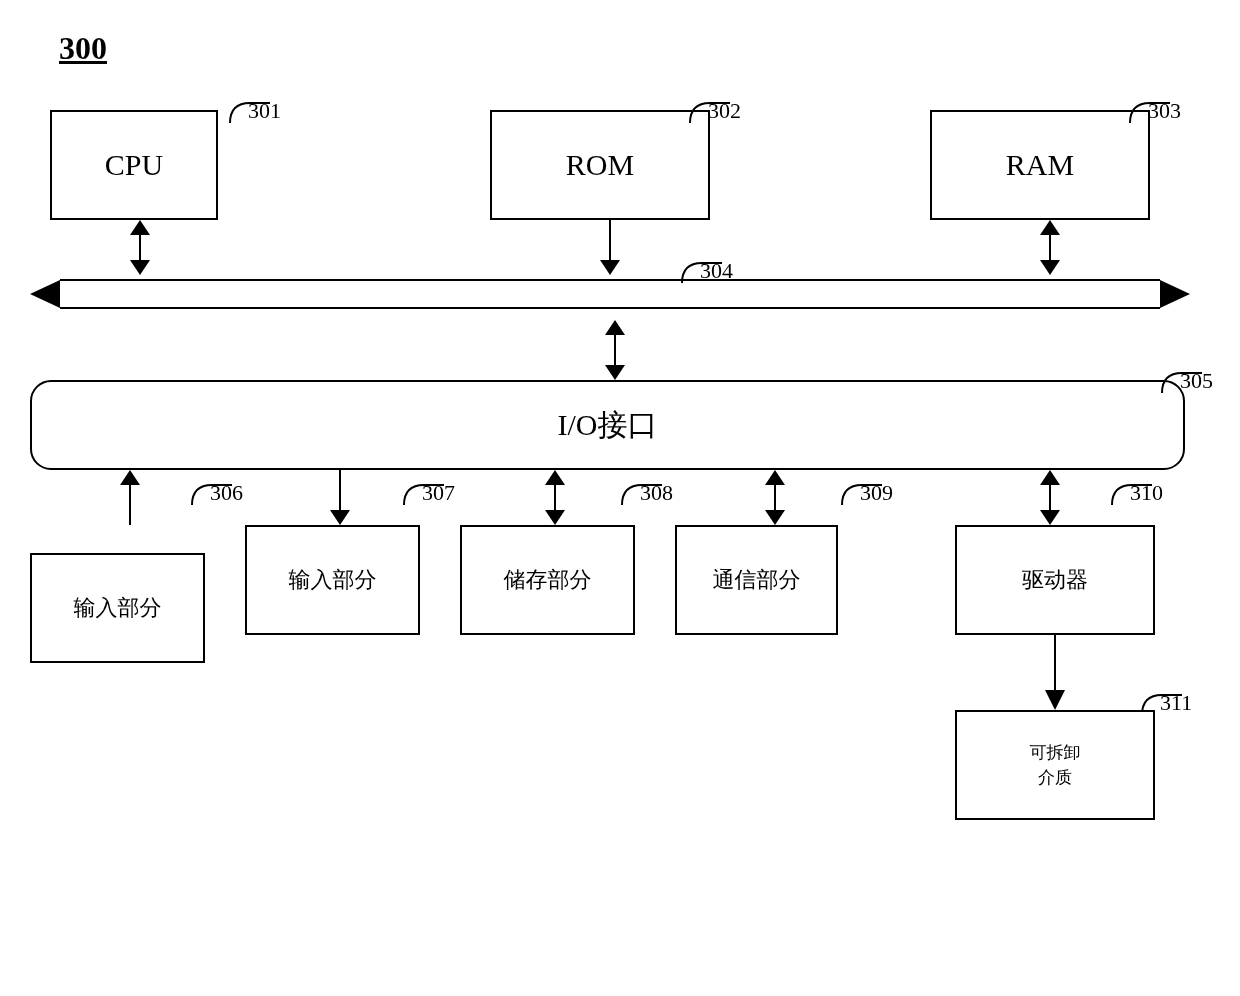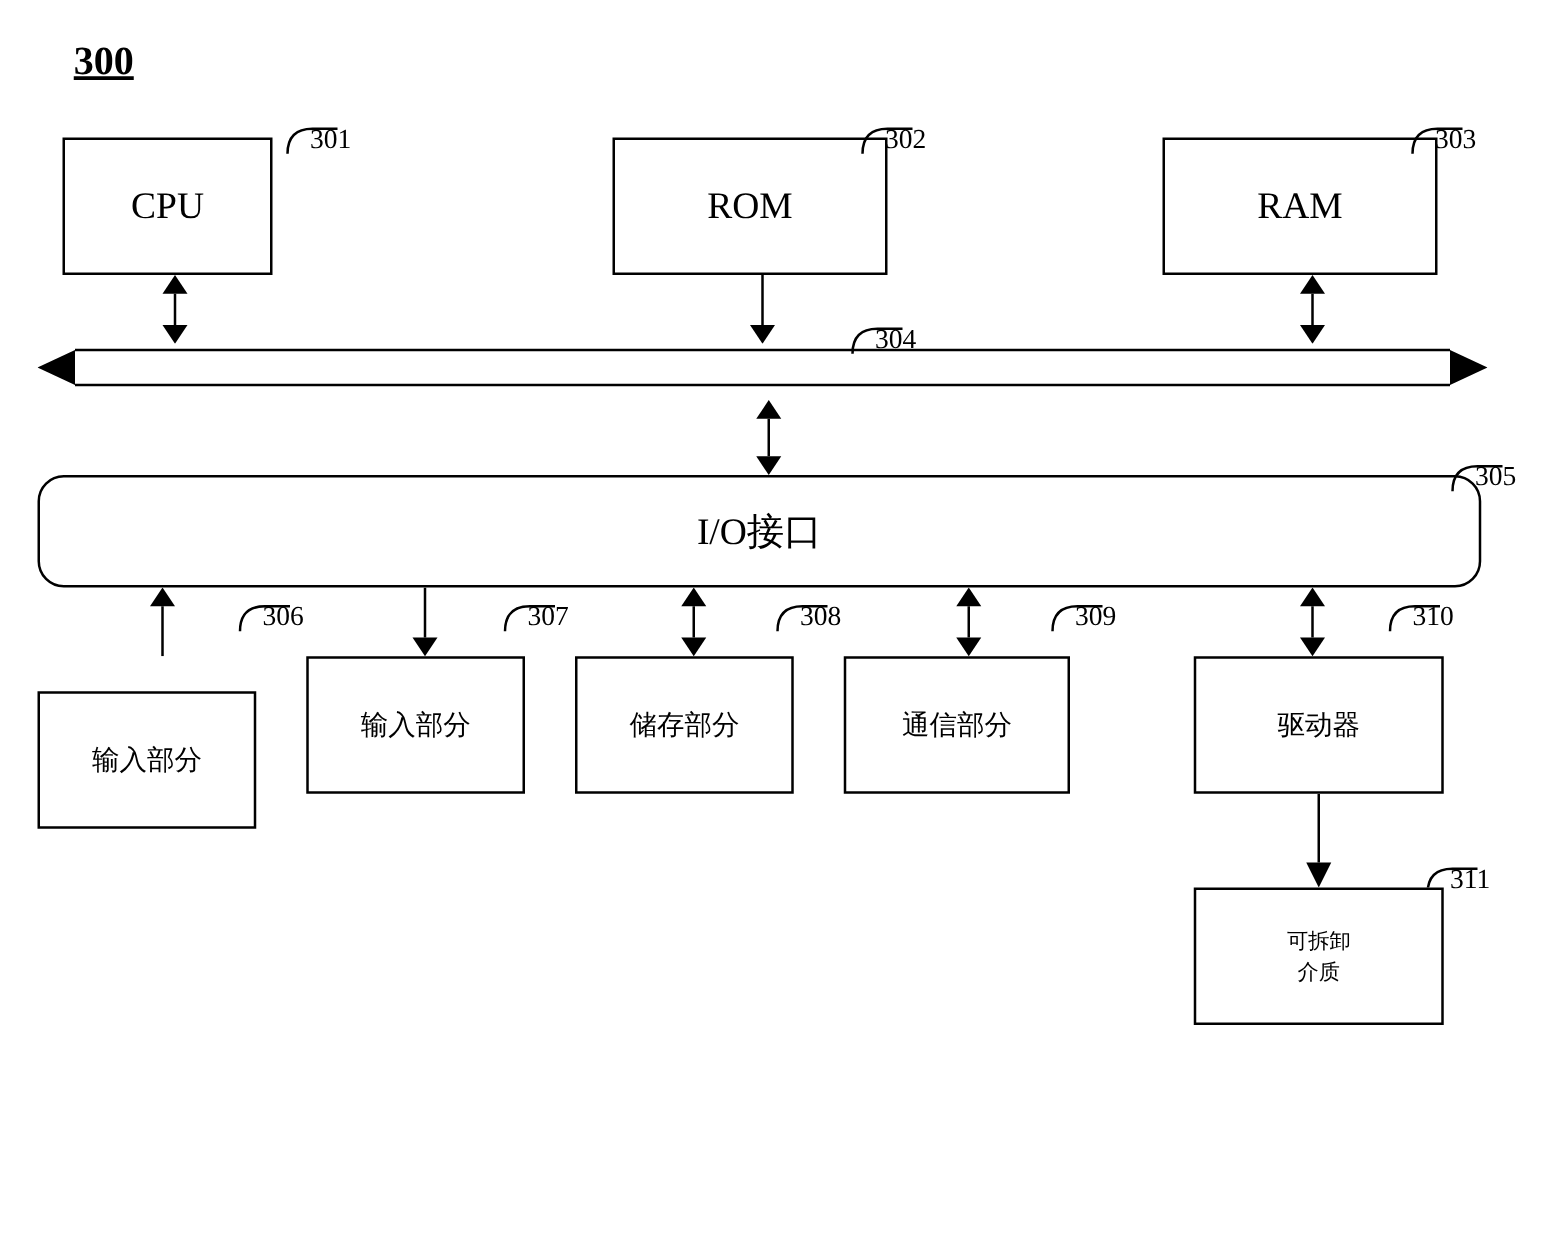--- a/index.html
+++ b/index.html
@@ -192,21 +192,21 @@
   </div>
 
   <div class="component-box" style="left:215px; top:495px; width:175px; height:110px; font-size:22px; text-align:center;">
     <span>输入部分</span>
   </div>
 
   <div class="component-box" style="left:430px; top:495px; width:175px; height:110px; font-size:22px; text-align:center;">
     <span>储存部分</span>
   </div>
 
-  <div class="component-box" style="left:645px; top:495px; width:181px; height:110px; font-size:22px; text-align:center;">
+  <div class="component-box" style="left:645px; top:495px; width:163px; height:110px; font-size:22px; text-align:center;">
     <span>通信部分</span>
   </div>
 
   <div class="component-box" style="left:925px; top:495px; width:200px; height:110px; font-size:22px; text-align:center;">
     <span>驱动器</span>
   </div>
 
   <svg style="position:absolute; left:1010px; top:605px;" width="30" height="75">
     <line x1="15" y1="0" x2="15" y2="55" stroke="#000" stroke-width="2"></line>
     <polygon points="15,75 5,55 25,55" fill="#000"></polygon>

